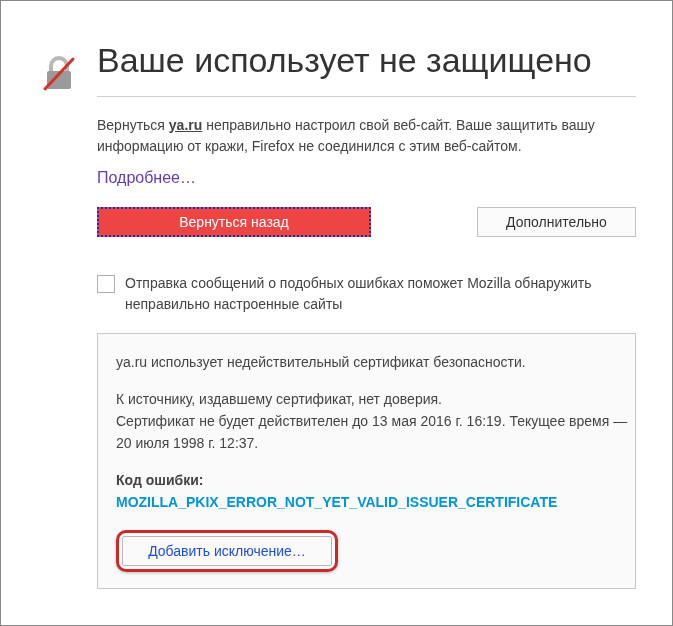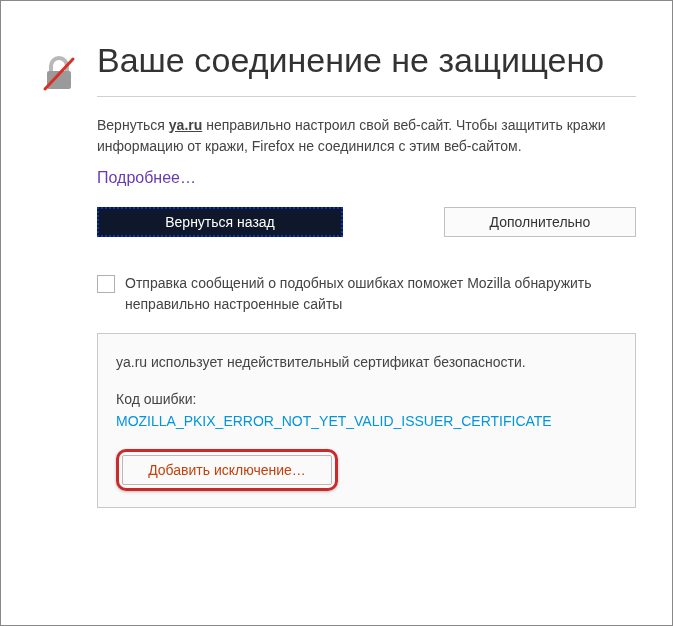--- a/index.html
+++ b/index.html
@@ -48,36 +48,36 @@
     margin: 4px 0 14px 0;
     cursor: pointer;
     text-decoration: none;
   }
   .button-row {
     display: flex;
     justify-content: space-between;
     margin: 6px 0 18px 0;
   }
   .btn-primary {
-    background: #0f172a;
+    background: #ef4444;
     color: #fff;
     font-size: 14px;
     border: 2px dotted #0a36c7;
-    width: 246px;
+    width: 274px;
     height: 30px;
     text-align: center;
     line-height: 26px;
     cursor: pointer;
   }
   .btn-secondary {
     background: #fbfbfb;
     color: #333;
     font-size: 14px;
     border: 1px solid #c0c0c0;
-    width: 192px;
+    width: 159px;
     height: 30px;
     text-align: center;
     line-height: 28px;
     cursor: pointer;
   }
   .report-row {
     display: flex;
     align-items: flex-start;
     font-size: 14px;
     color: #444;
@@ -96,33 +96,33 @@
   }
   .details-box {
     border: 1px solid #c8c8c8;
     background: #fafafa;
     padding: 18px 6px 16px 18px;
     font-size: 14px;
     color: #444;
     line-height: 1.55;
   }
   .details-box p { margin: 0 0 16px 0; }
-  .details-box p:last-of-type { margin-bottom: 12px; }
+  .details-box p:last-of-type { margin-bottom: 12px; font-weight: bold; }
   .err-link { color: #0095dd; }
   .add-exception-wrap {
     display: inline-block;
     border: 3px solid #c92a2a;
     border-radius: 10px;
     padding: 3px;
     box-shadow: 0 1px 3px rgba(0,0,0,0.25);
     margin-top: 4px;
   }
   .btn-add-exception {
     background: #fafafa;
-    color: #c2410c;
+    color: #1d4ed8;
     font-size: 14px;
     border: 1px solid #b8b8b8;
     width: 210px;
     height: 30px;
     text-align: center;
     line-height: 28px;
     cursor: pointer;
     border-radius: 2px;
   }
 </style>
@@ -134,40 +134,42 @@
     <span>
       <svg width="44" height="44" viewBox="0 0 44 44">
         <path d="M14 18 v-5 a8 8 0 0 1 16 0 v5" fill="none" stroke="#b8b8b8" stroke-width="4" stroke-linecap="round"></path>
         <rect x="10" y="18" width="24" height="18" rx="2" fill="#9a9a9a"></rect>
         <line x1="8" y1="36" x2="36" y2="6" stroke="#d93025" stroke-width="3" stroke-linecap="round"></line>
       </svg>
     </span>
   </div>
 
   <div class="content-col">
-    <h1>Ваше соединение не защищено</h1>
+    <h1>Ваше использует не защищено</h1>
 
     <p class="desc">
-      <span>Вернуться </span><b>ya.ru</b><span> неправильно настроил свой веб-сайт. Чтобы защитить кражи информацию от кражи, Firefox не соединился с этим веб-сайтом.</span>
+      <span>Вернуться </span><b>ya.ru</b><span> неправильно настроил свой веб-сайт. Ваше защитить вашу информацию от кражи, Firefox не соединился с этим веб-сайтом.</span>
     </p>
 
     <a class="learn-more">Подробнее…</a>
 
     <div class="button-row">
       <div class="btn-primary">Вернуться назад</div>
       <div class="btn-secondary">Дополнительно</div>
     </div>
 
     <div class="report-row">
       <div class="checkbox"></div>
       <div>Отправка сообщений о подобных ошибках поможет Mozilla обнаружить неправильно настроенные сайты</div>
     </div>
 
     <div class="details-box">
       <p>ya.ru использует недействительный сертификат безопасности.</p>
+      <p style="white-space:pre-line">К источнику, издавшему сертификат, нет доверия.
+Сертификат не будет действителен до 13 мая 2016 г. 16:19. Текущее время — 20 июля 1998 г. 12:37.</p>
       <p>
         <span>Код ошибки: </span><span class="err-link">MOZILLA_PKIX_ERROR_NOT_YET_VALID_ISSUER_CERTIFICATE</span>
       </p>
       <span class="add-exception-wrap">
         <div class="btn-add-exception">Добавить исключение…</div>
       </span>
     </div>
   </div>
 </div>
 

